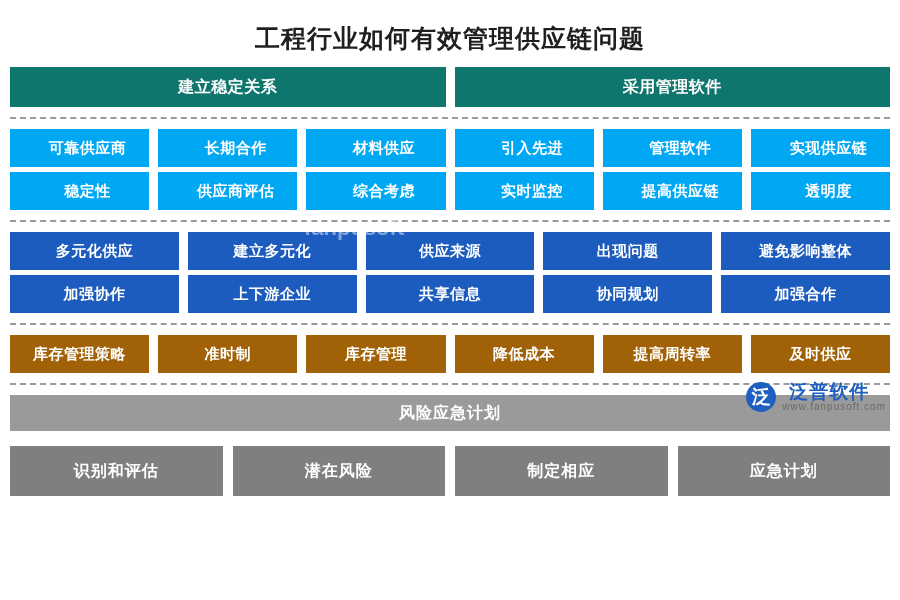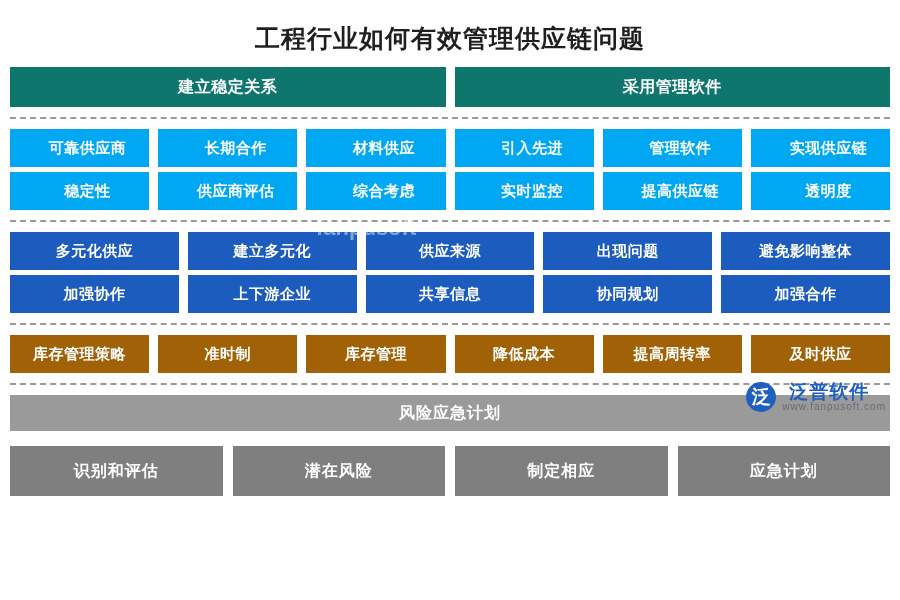--- a/index.html
+++ b/index.html
@@ -103,21 +103,21 @@
     display: flex;
     align-items: center;
     justify-content: center;
     color: #ffffff;
     font-size: 16px;
     font-weight: bold;
     letter-spacing: 1px;
   }
   .watermark-center {
     position: absolute;
-    left: 316px;
+    left: 304px;
     top: 215px;
     font-size: 22px;
     color: rgba(255,255,255,0.45);
     font-weight: bold;
     pointer-events: none;
   }
   .logo {
     position: absolute;
     right: 14px;
     bottom: 8px;

